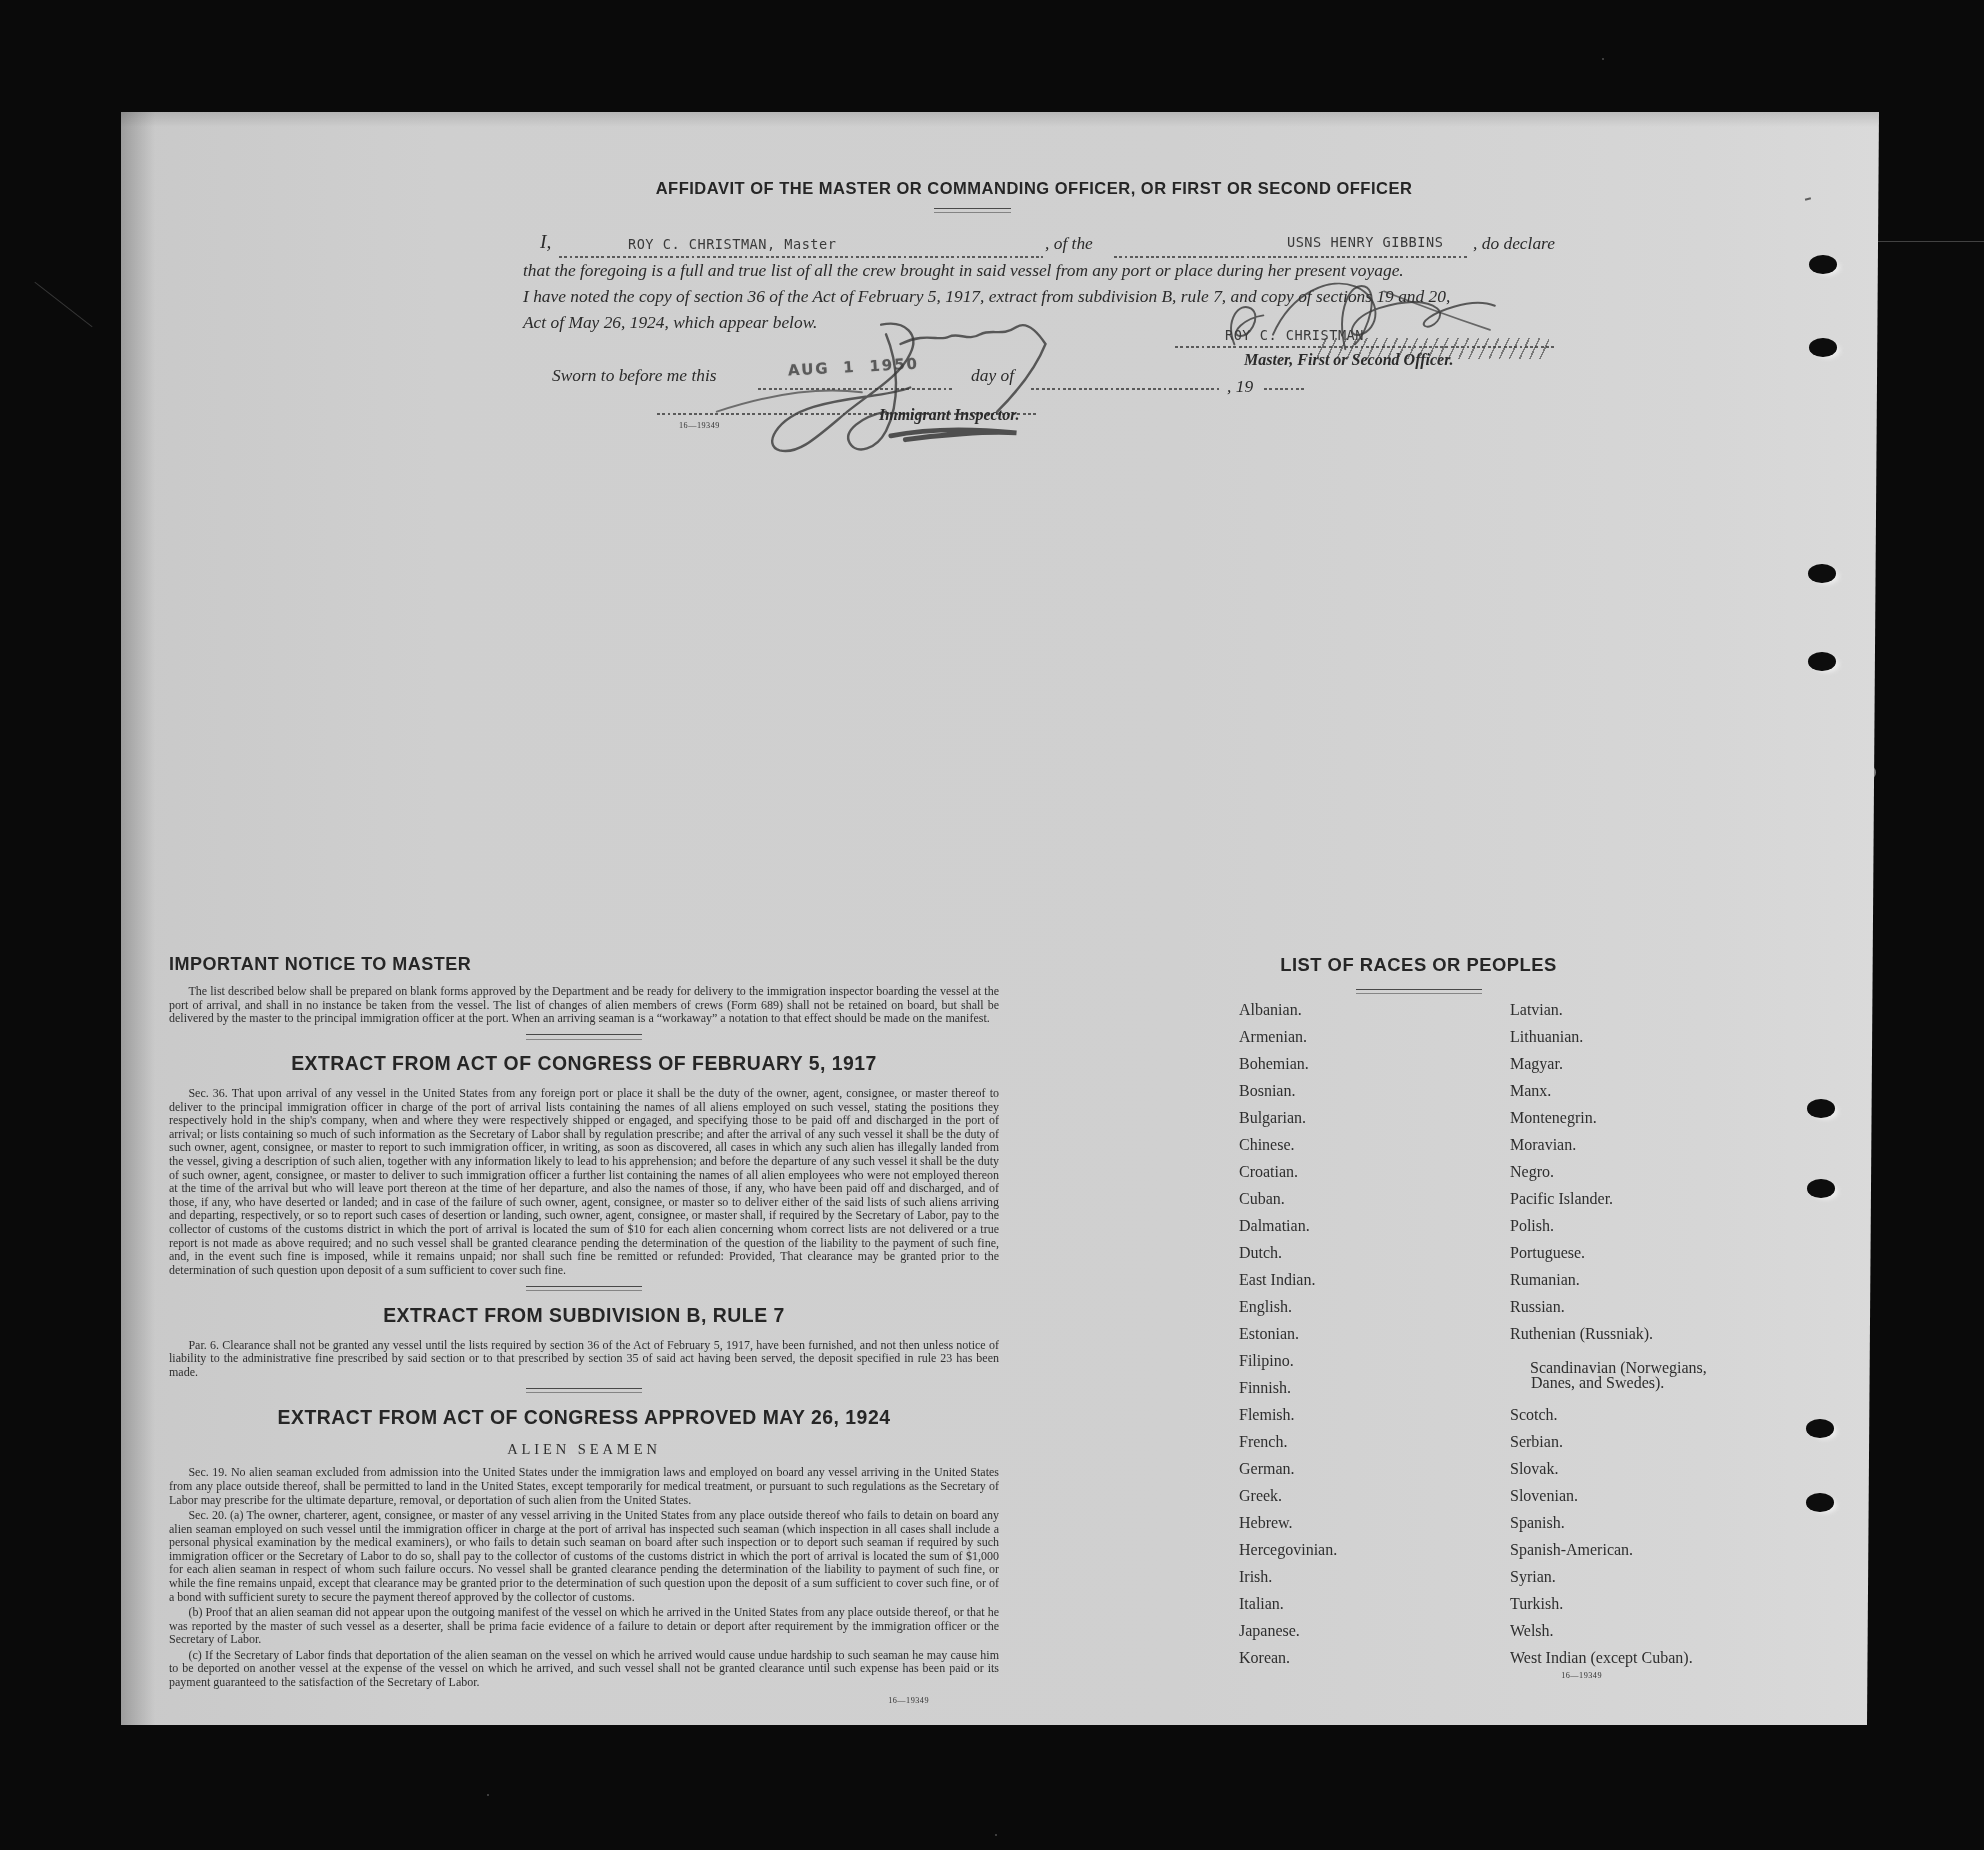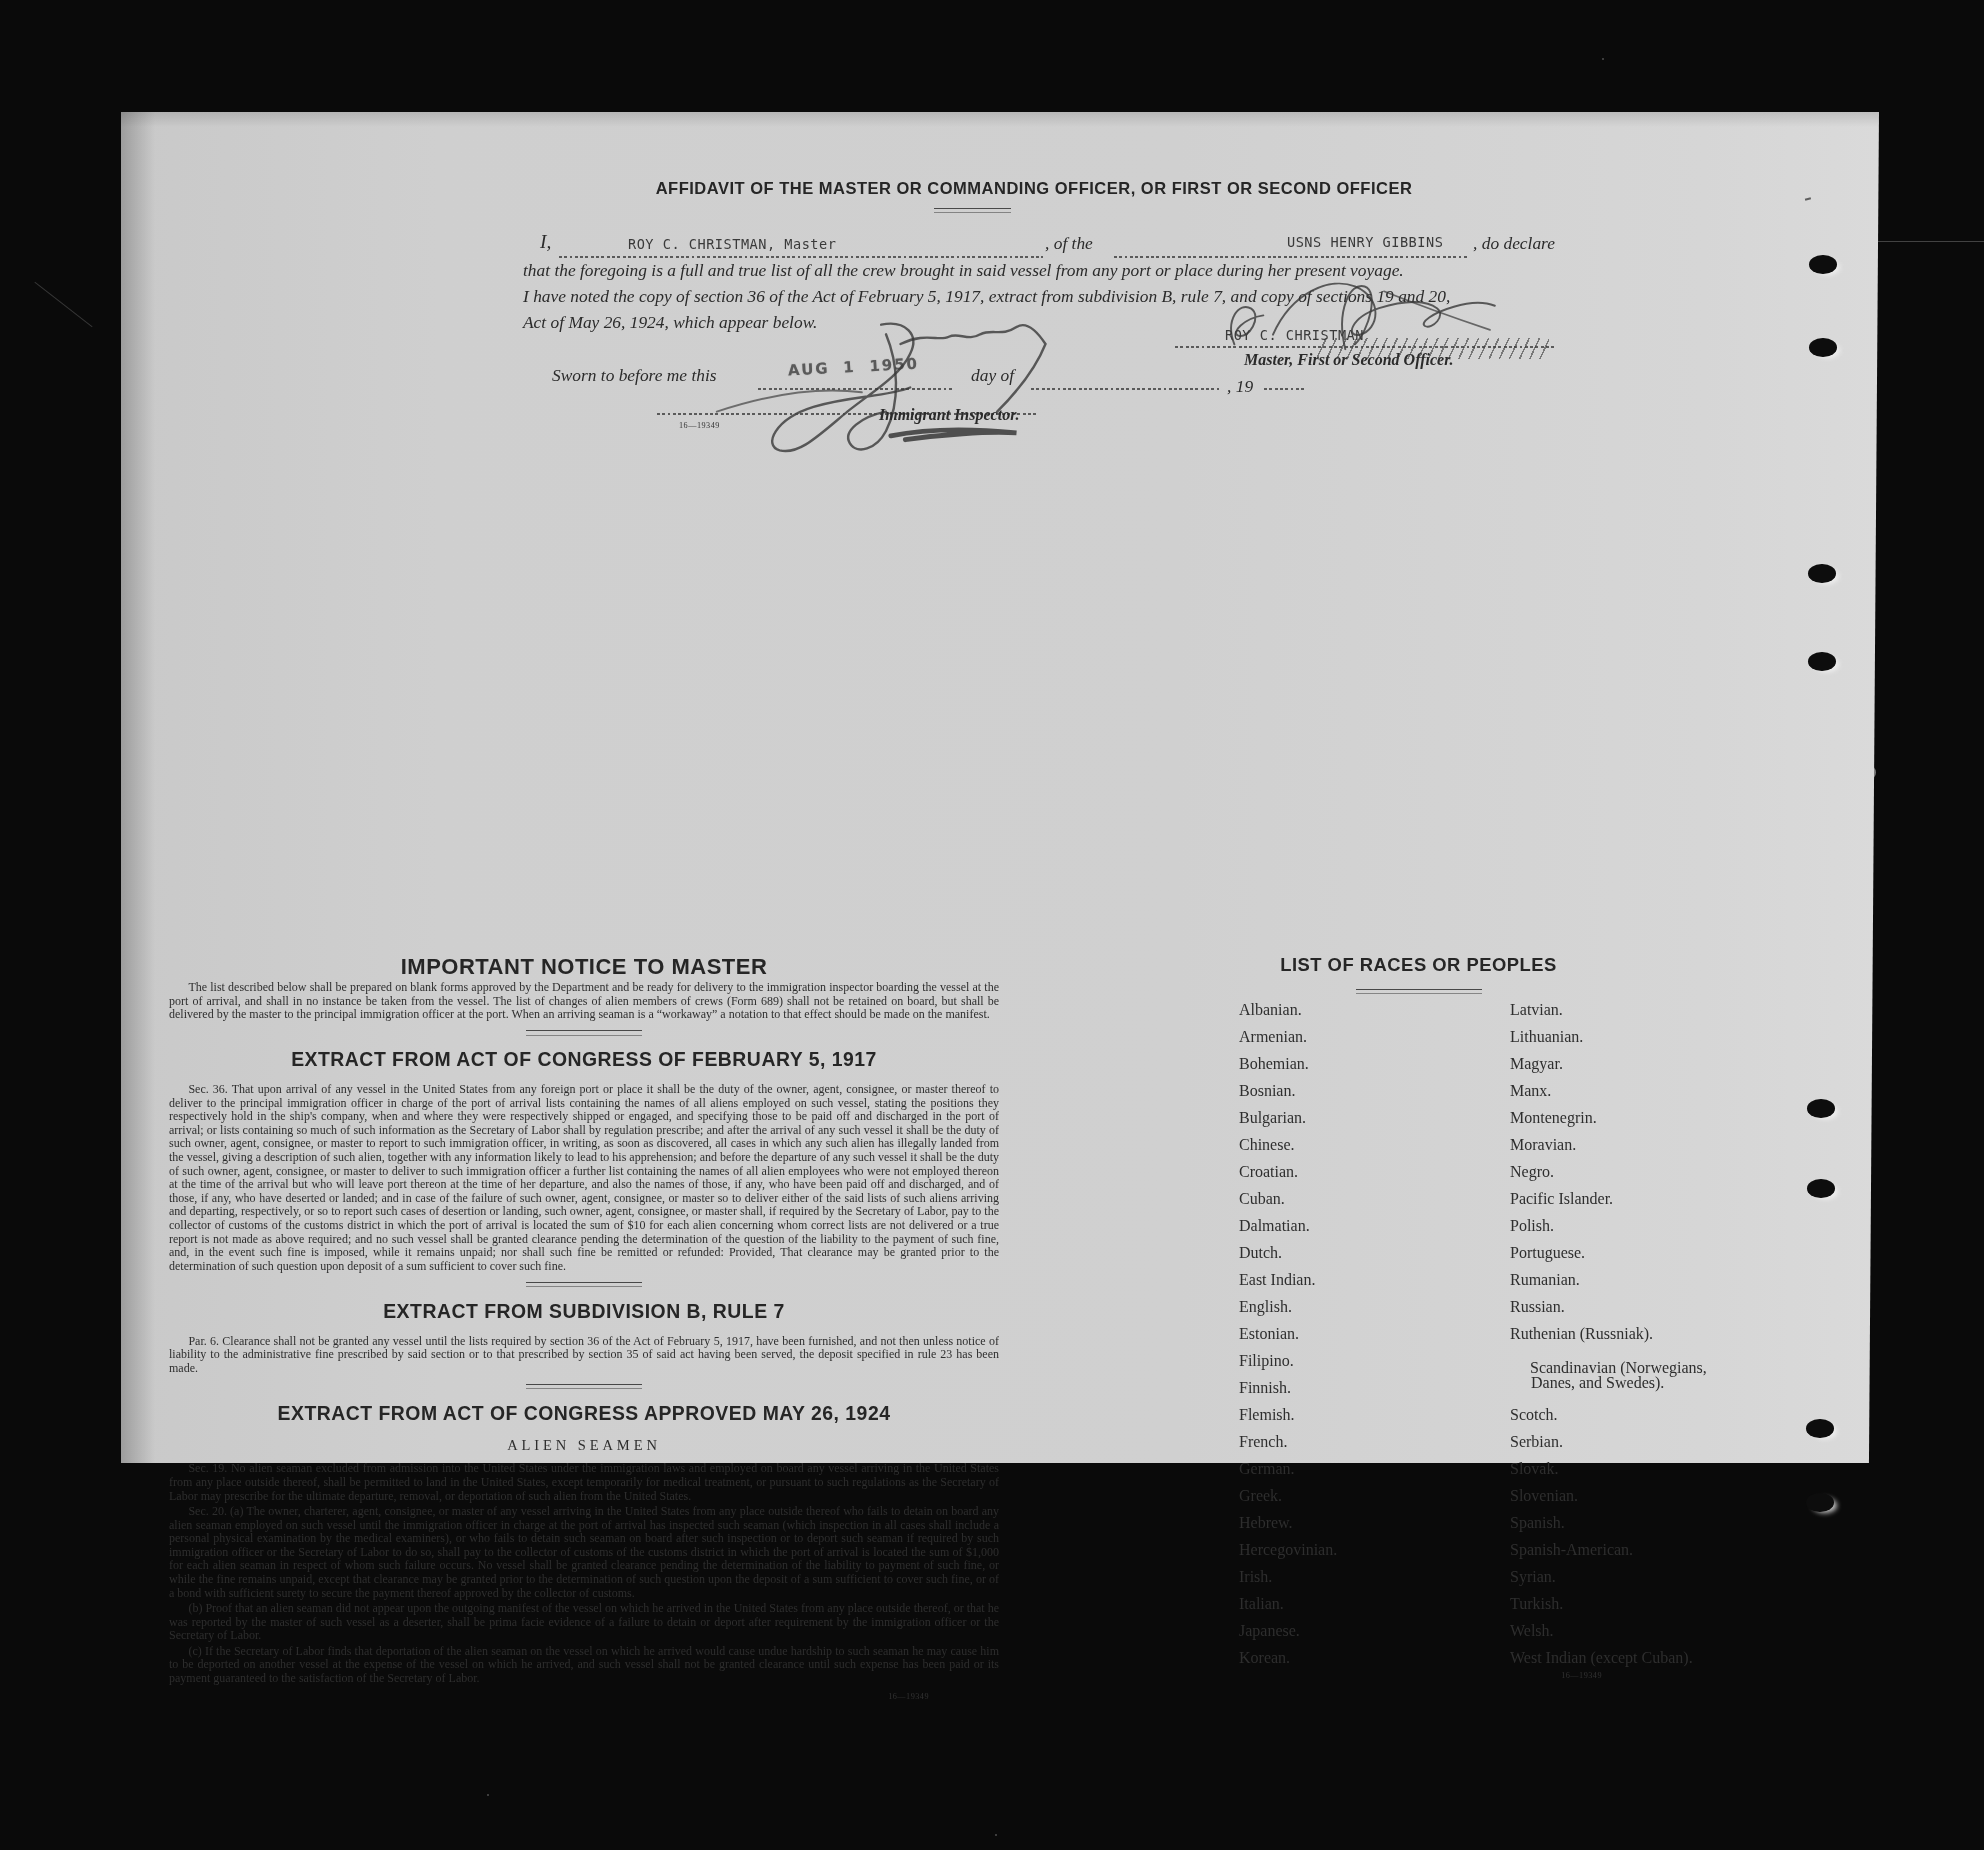--- a/index.html
+++ b/index.html
@@ -4,21 +4,21 @@
 <style>
   html,body{margin:0;padding:0;background:#000;}
   .stage{position:relative;width:1985px;height:1850px;background:#0a0a0a;overflow:hidden;
          font-family:"Liberation Serif",serif;}
   
   .hairline{position:absolute;left:1878px;top:241px;width:107px;height:1px;background:rgba(150,150,150,.4);}
   .scratch{position:absolute;left:27px;top:304px;width:73px;height:1px;background:rgba(255,255,255,.18);transform:rotate(38deg);}
   .wspeck{position:absolute;width:1.9px;height:1.9px;border-radius:50%;background:rgba(255,255,255,.28);}
   .edge-dot{position:absolute;left:1863px;top:766px;width:12.6px;height:12.6px;border-radius:50%;background:#9a9a9a;opacity:.75;}
 
-  .paper{position:absolute;left:121px;top:112px;width:1758px;height:1351px;
+  .paper{position:absolute;left:121px;top:112px;width:1758px;height:1613px;
          background:linear-gradient(90deg,#c9c9c9 0,#cfcfcf 18%,#d0d0d0 60%,#d6d6d6 90%,#dadada 100%);
          clip-path:polygon(0 0,1758px 0,1746px 1613px,0 1613px);}
   .paper::before{content:"";position:absolute;left:0;top:0;bottom:0;width:34px;
          background:linear-gradient(90deg,rgba(0,0,0,.22),rgba(0,0,0,0));}
   .paper::after{content:"";position:absolute;left:0;top:0;right:0;height:14.5px;
          background:linear-gradient(180deg,rgba(0,0,0,.12),rgba(0,0,0,0));}
 
   .hole{position:absolute;width:28px;height:19.4px;border-radius:50%;background:#0d0d0d;
         box-shadow:4.8px 2.9px 4.8px -1.9px rgba(245,245,245,.8);}
 
@@ -46,21 +46,21 @@
          background:repeating-linear-gradient(115deg,transparent 0 7.7px,#3a3a3a 7.7px 9.2px);}
 
   svg.sig{position:absolute;overflow:visible;}
   .sig path{fill:none;stroke:#383838;stroke-linecap:round;}
 
   .column{position:absolute;color:#2e2e2e;}
   .col-left{left:48px;top:842px;width:830px;}
   .col-left h2{font-family:"Liberation Sans",sans-serif;font-weight:bold;color:#262626;
                font-size:19.4px;text-align:center;margin:12.6px 0 11.6px 0;letter-spacing:0.5px;}
   .col-left h1{font-family:"Liberation Sans",sans-serif;font-weight:bold;color:#262626;
-               font-size:22px;text-align:center;margin:0 0 1px 0;letter-spacing:0.5px;}
+               font-size:18px;text-align:left;margin:0 0 10px 0;letter-spacing:0.5px;}
   .col-left p{font-size:12px;line-height:13.6px;text-align:justify;text-indent:19.4px;margin:0 0 1.9px 0;}
   .mid-rule{width:116px;margin:8.7px auto 6.8px auto;}
   .subhead{font-size:14.5px;letter-spacing:3.9px;text-align:center;margin:7.7px 0 8.7px 0;font-weight:normal;}
   .fnum-row{text-align:right;padding-right:70px;margin-top:6.8px;}
 
   .races{left:1041px;top:842px;width:513px;}
   .races h1{font-family:"Liberation Sans",sans-serif;font-weight:bold;color:#262626;
             font-size:18.4px;text-align:center;margin:0;letter-spacing:0.5px;}
   .races .rule{width:126px;margin:12.6px auto 0 auto;}
   .race-col{position:absolute;top:46px;}

